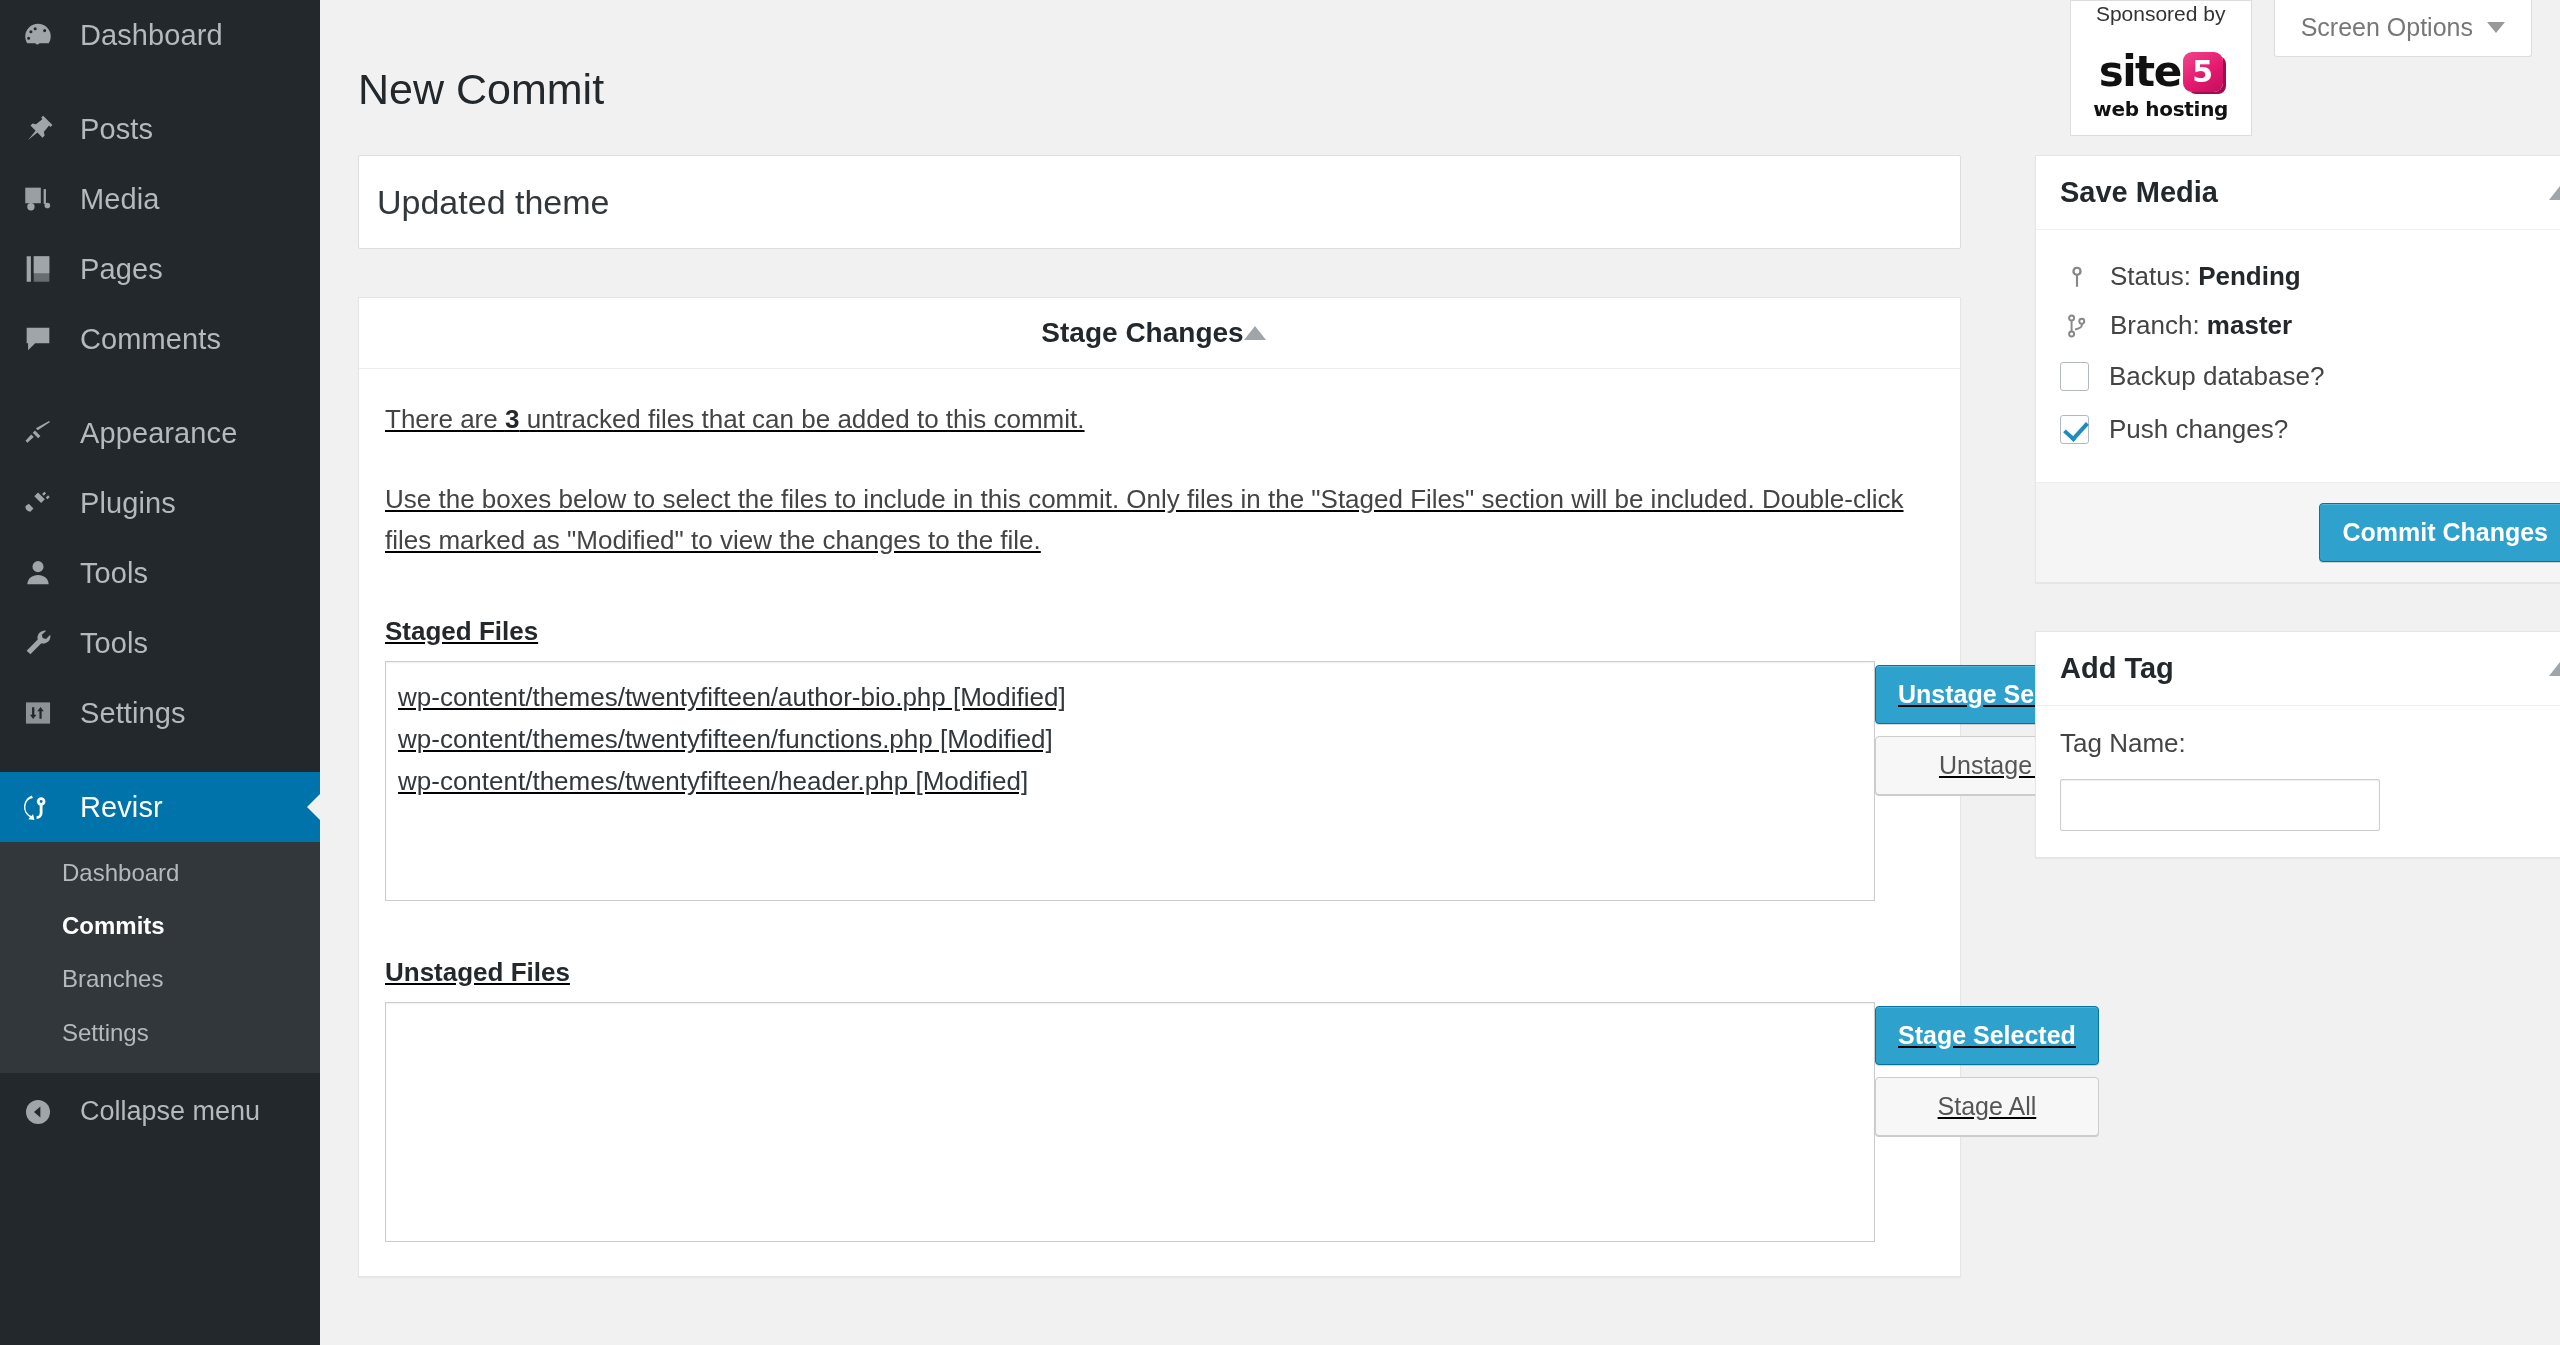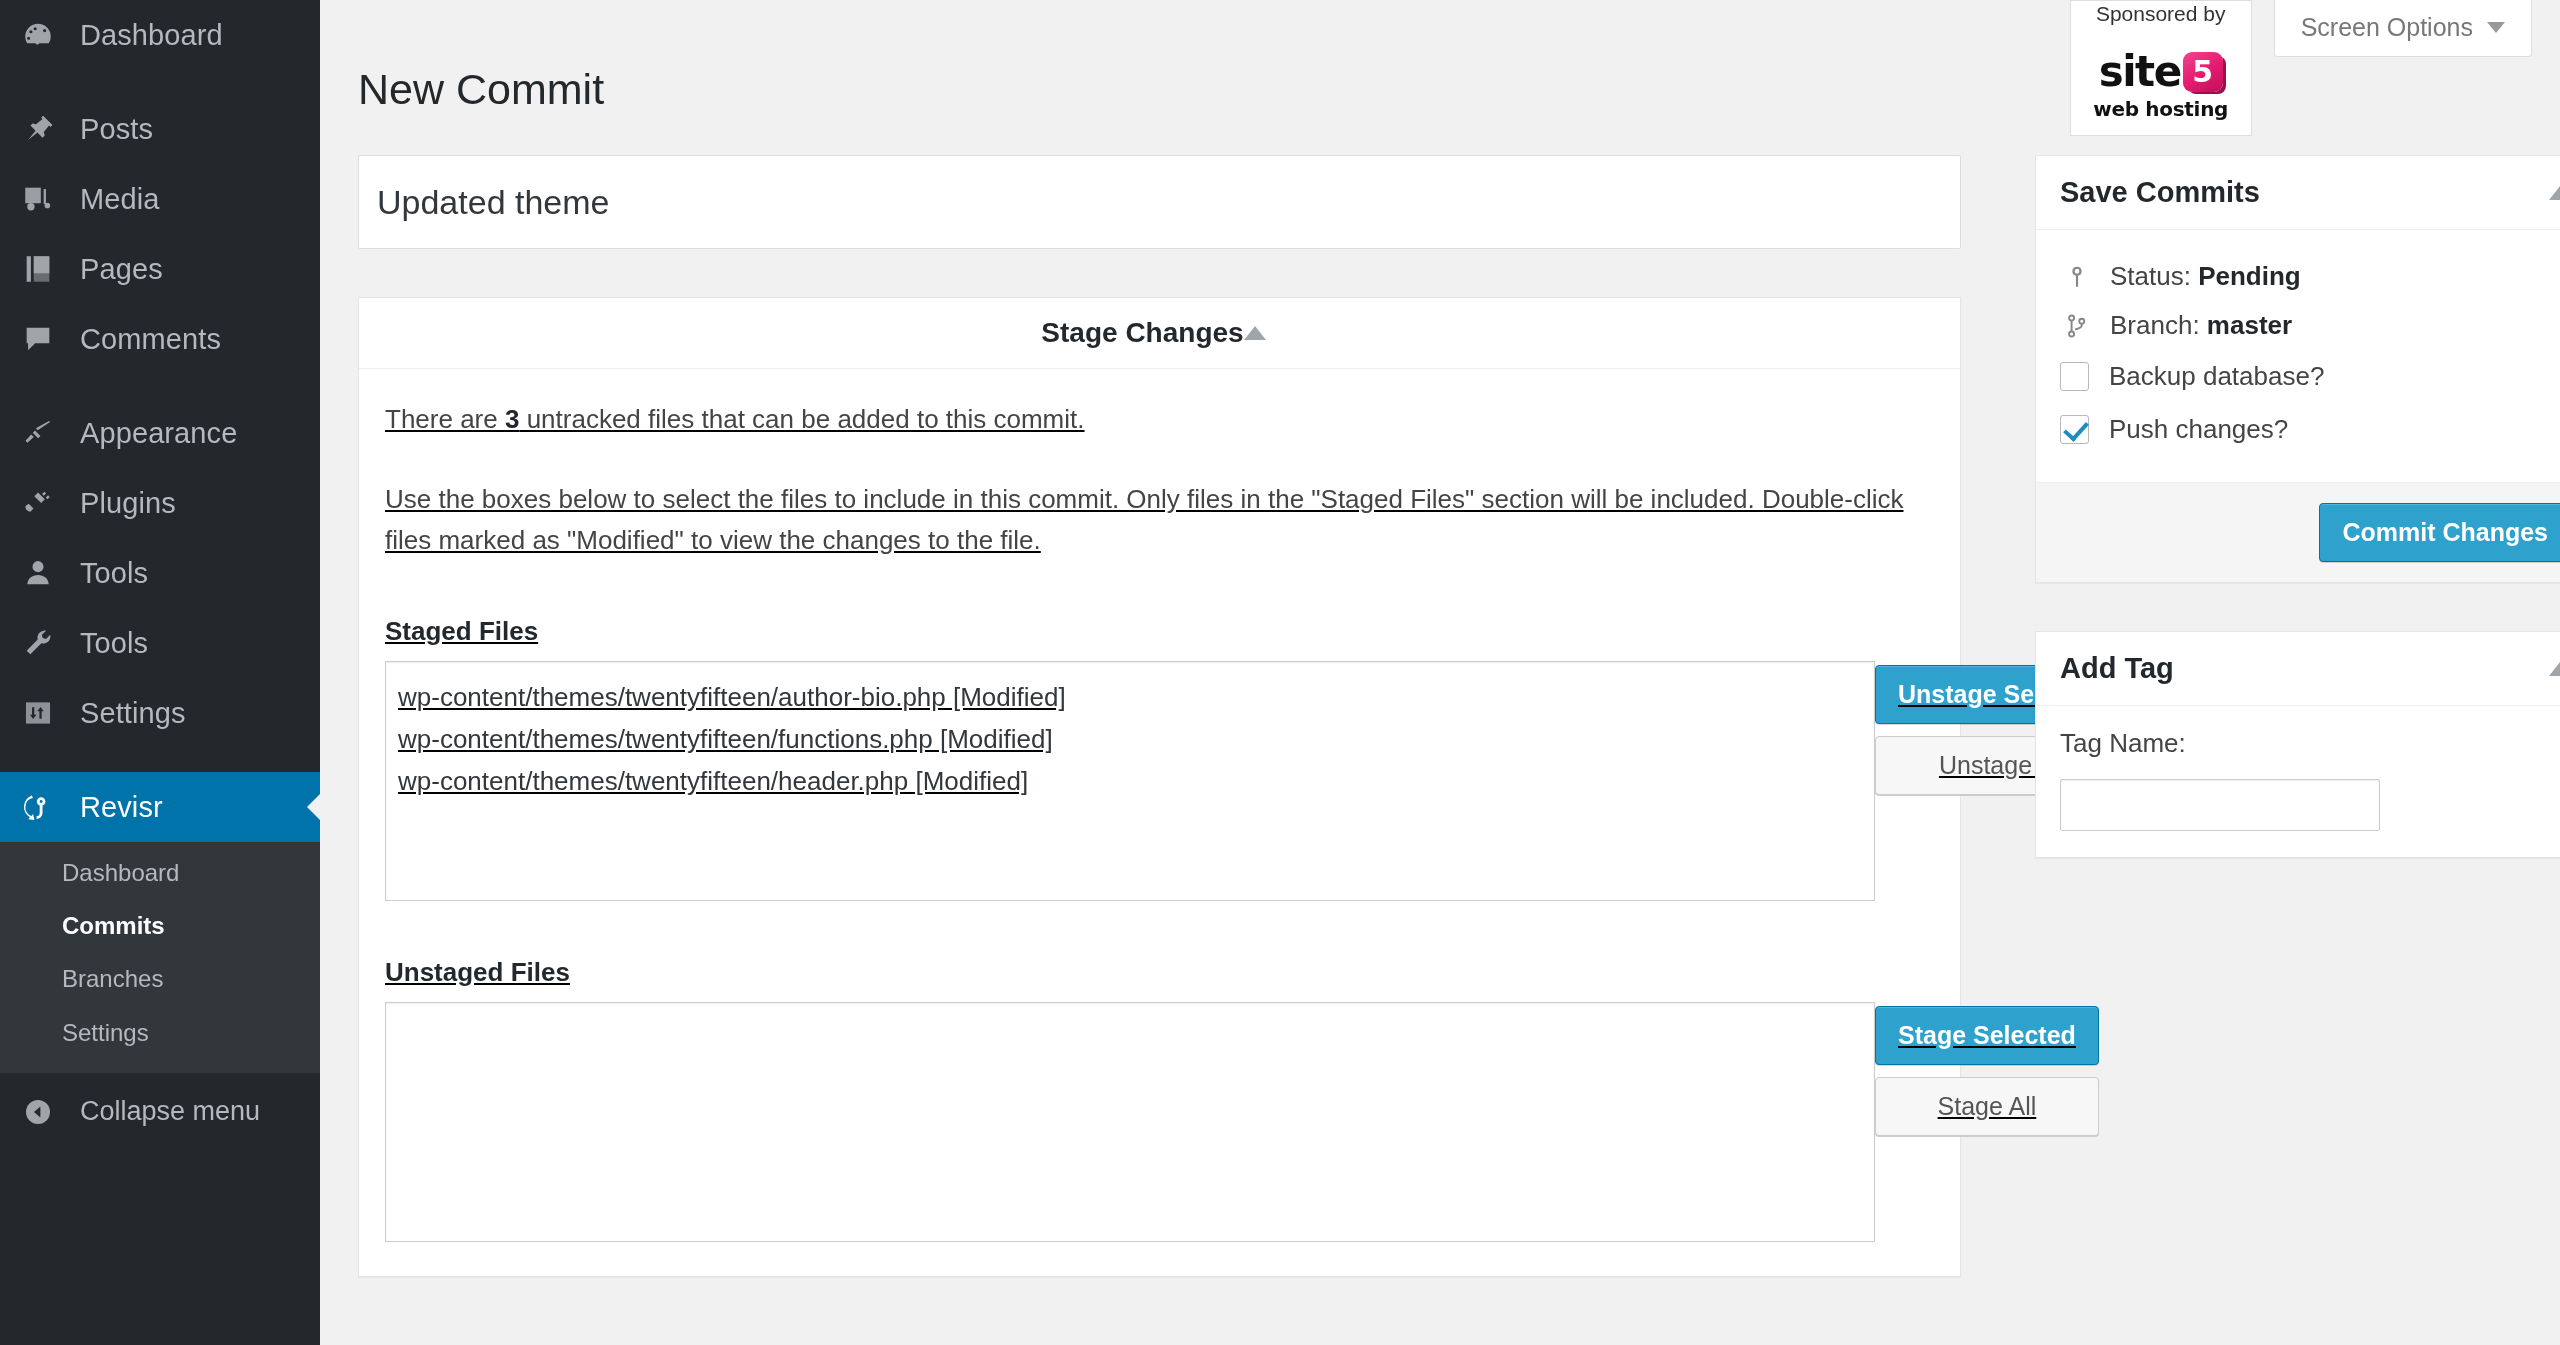--- a/index.html
+++ b/index.html
@@ -464,21 +464,21 @@
           </div>
 
         </div>
       </section>
     </div>
 
     <aside class="col-side">
 
       <section class="side-box">
         <div class="side-header">
-          <span class="side-title">Save Commits</span>
+          <span class="side-title">Save Media</span>
           <span class="toggle-tri"></span>
         </div>
         <div class="side-body">
 
           <div class="meta-row">
             <span class="meta-icon">
               <svg viewBox="0 0 24 24">
                   <path d="M12 2.5a4.2 4.2 0 0 0-1 8.3V21h2V10.8A4.2 4.2 0 0 0 12 2.5zm0 2a2.2 2.2 0 1 1 0 4.4 2.2 2.2 0 0 1 0-4.4z"></path>
                 </svg>
             </span>

